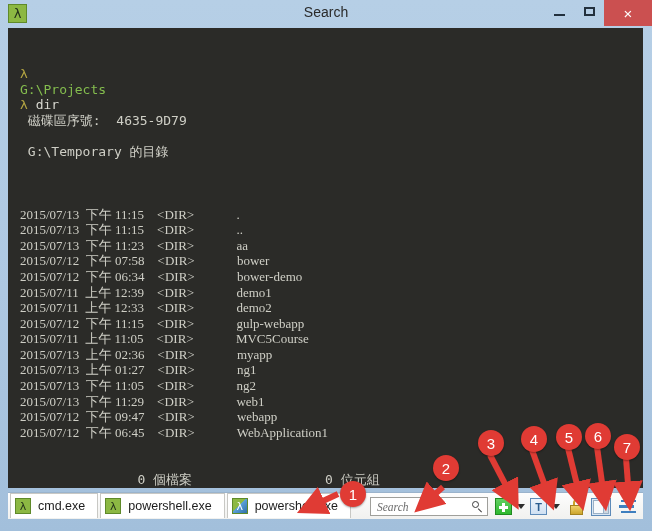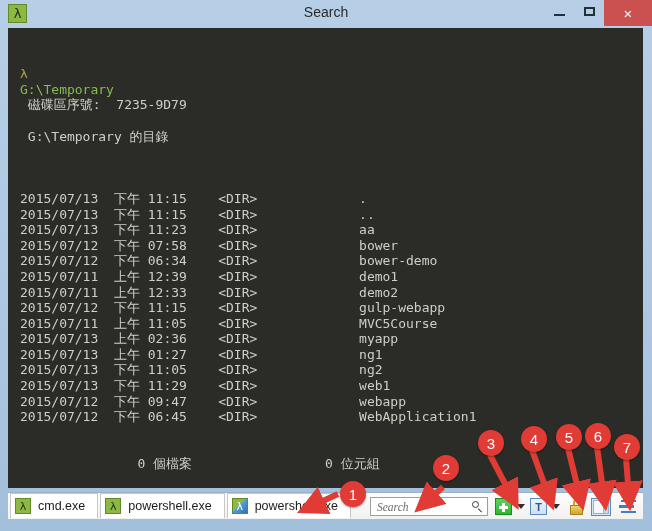--- a/index.html
+++ b/index.html
@@ -85,21 +85,21 @@
     font-family: "DejaVu Sans Mono", monospace;
     font-size: 13px;
     line-height: 15.6px;
     color: #cfcfc6;
     white-space: pre;
   }
   .ln { height: 15.6px; }
   .green { color: #84bd4e; }
   .lam   { color: #b5a642; }
   .white { color: #d8d8d0; }
-  .dirtable { display: block; }
+  .dirtable { display: block; font-family: Liberation Serif, serif; }
   .drow { height: 15.6px; white-space: pre; }
 
   
   .statusbar {
     position: absolute;
     left: 8px; top: 492px;
     width: 635px; height: 27px;
     background: linear-gradient(180deg,#fdfdfd 0%, #f1f1ef 100%);
     border-top: 1px solid #9ab3cc;
     box-sizing: border-box;
@@ -279,21 +279,21 @@
       </div>
       <div class="win-btn">
         <i class="glyph-max"></i>
       </div>
       <div class="win-btn close">×</div>
     </div>
   </div>
 
   <div class="terminal">
     <div class="term-inner">
-      <div id="header-lines"><div class="ln"><span class="lam">λ</span></div><div class="ln green">G:\Temporary</div><div class="ln"> 磁碟區序號:  7235-9D79</div><div class="ln">&nbsp;</div><div class="ln"> G:\Temporary 的目錄</div><div class="ln">&nbsp;</div></div>
+      <div id="header-lines"><div class="ln"><span class="lam">λ</span></div><div class="ln green">G:\Projects</div><div class="ln"><span class="lam">λ</span><span class="white"> dir</span></div><div class="ln"> 磁碟區序號:  4635-9D79</div><div class="ln">&nbsp;</div><div class="ln"> G:\Temporary 的目錄</div><div class="ln">&nbsp;</div></div>
       <div id="dir-rows" class="dirtable"><div class="drow">2015/07/13  下午 11:15    &lt;DIR&gt;             .</div><div class="drow">2015/07/13  下午 11:15    &lt;DIR&gt;             ..</div><div class="drow">2015/07/13  下午 11:23    &lt;DIR&gt;             aa</div><div class="drow">2015/07/12  下午 07:58    &lt;DIR&gt;             bower</div><div class="drow">2015/07/12  下午 06:34    &lt;DIR&gt;             bower-demo</div><div class="drow">2015/07/11  上午 12:39    &lt;DIR&gt;             demo1</div><div class="drow">2015/07/11  上午 12:33    &lt;DIR&gt;             demo2</div><div class="drow">2015/07/12  下午 11:15    &lt;DIR&gt;             gulp-webapp</div><div class="drow">2015/07/11  上午 11:05    &lt;DIR&gt;             MVC5Course</div><div class="drow">2015/07/13  上午 02:36    &lt;DIR&gt;             myapp</div><div class="drow">2015/07/13  上午 01:27    &lt;DIR&gt;             ng1</div><div class="drow">2015/07/13  下午 11:05    &lt;DIR&gt;             ng2</div><div class="drow">2015/07/13  下午 11:29    &lt;DIR&gt;             web1</div><div class="drow">2015/07/12  下午 09:47    &lt;DIR&gt;             webapp</div><div class="drow">2015/07/12  下午 06:45    &lt;DIR&gt;             WebApplication1</div></div>
       <div id="summary-lines"><div class="ln">               0 個檔案                 0 位元組</div></div>
       
       
       
     </div>
   </div>
 
   <div class="statusbar">
     <div class="tabs" id="tabs">

